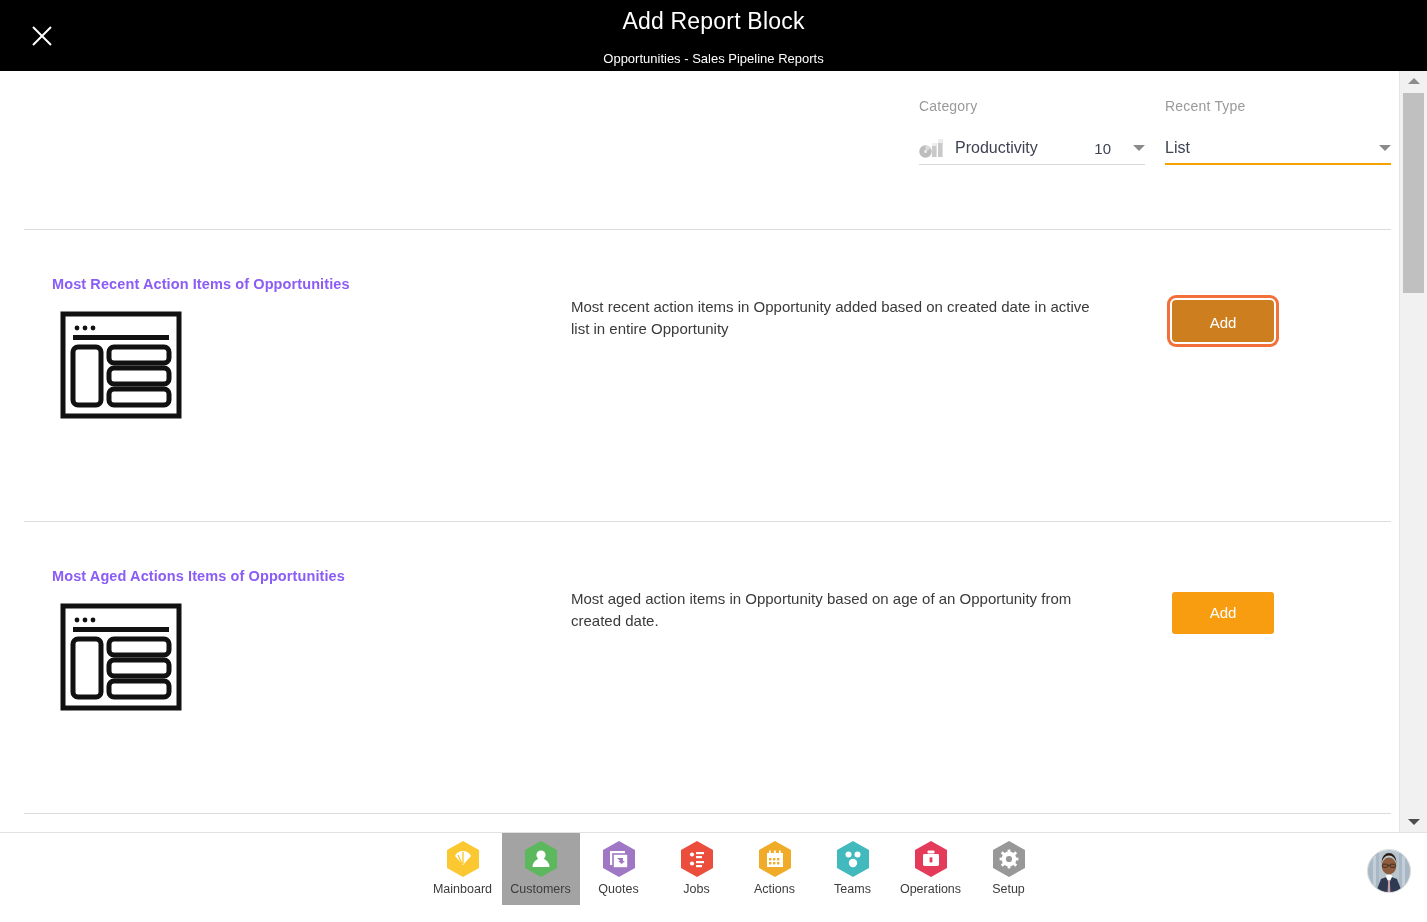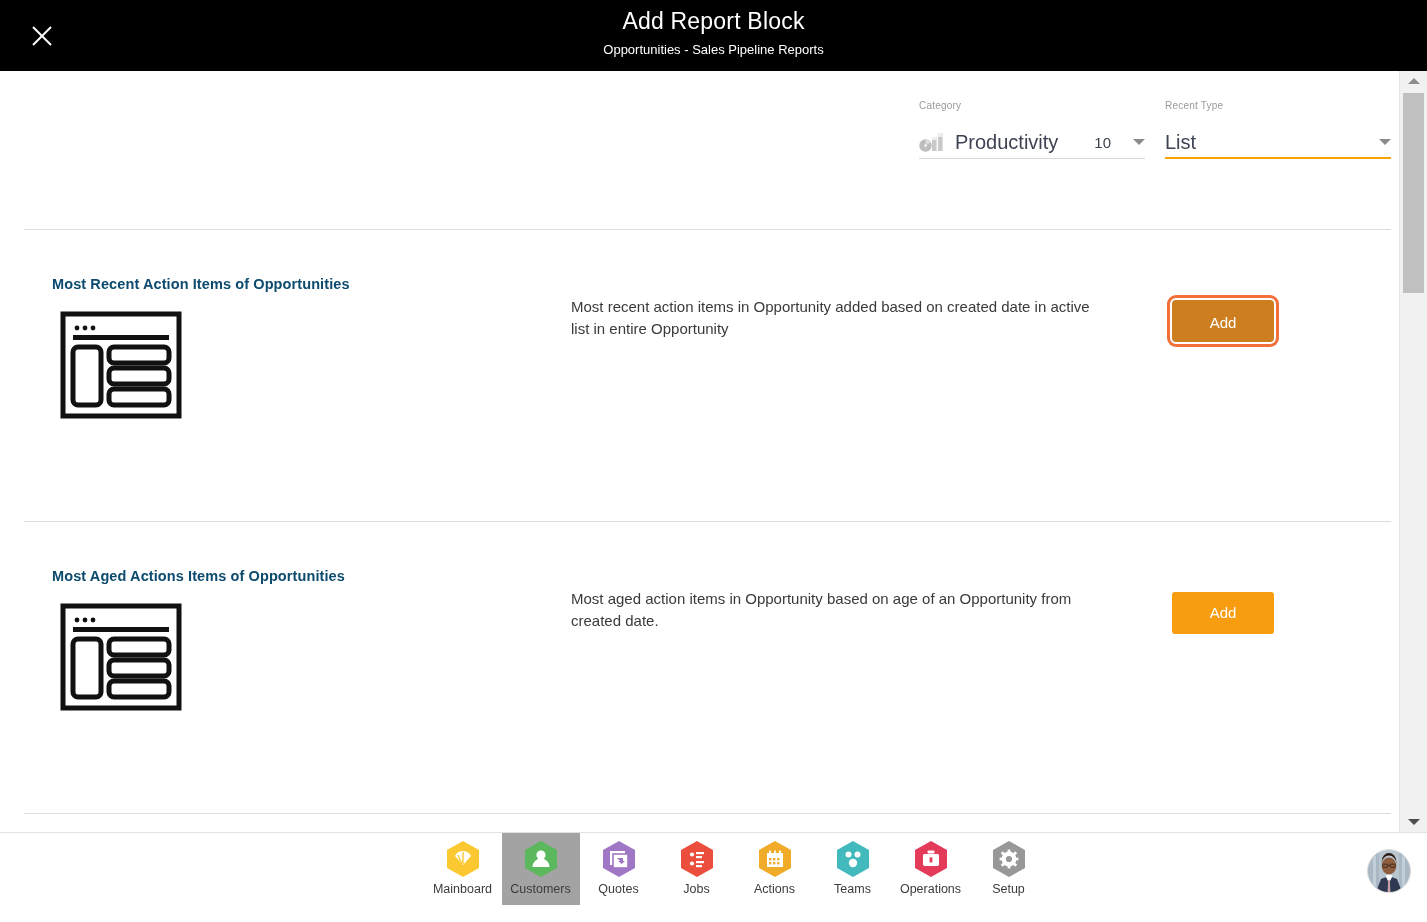--- a/index.html
+++ b/index.html
@@ -52,21 +52,21 @@
     font-size: 23px;
     font-weight: 400;
     line-height: 28px;
     letter-spacing: 0.2px;
     color: #ffffff;
   }
   .header-subtitle {
     font-size: 13px;
     font-weight: 400;
     line-height: 18px;
-    margin-top: 6px;
+    margin-top: 15px;
     color: #ffffff;
   }
 
   
   .body-area {
     position: absolute;
     top: 71px; left: 0;
     width: 1399px;
     height: 761px;
     background: #ffffff;
@@ -78,24 +78,24 @@
     position: absolute;
     top: 0; left: 0;
     width: 1399px;
     height: 158px;
   }
   .field {
     position: absolute;
     top: 28px;
   }
   .field-label {
-    font-size: 10px;
+    font-size: 14px;
     color: #9a9a9a;
     line-height: 14px;
-    margin-bottom: 14px;
+    margin-bottom: 20px;
     letter-spacing: 0.2px;
   }
   .field-control {
     display: flex;
     align-items: center;
     height: 30px;
     cursor: pointer;
   }
   .field-underline {
     height: 1px;
@@ -111,21 +111,21 @@
   #field-category { left: 919px; width: 226px; }
   #field-charttype { left: 1165px; width: 226px; }
 
   .cat-icon {
     width: 26px; height: 22px;
     margin-right: 10px;
     flex: 0 0 auto;
     display: block;
   }
   .field-value {
-    font-size: 20px;
+    font-size: 16px;
     color: #3d4352;
     flex: 1 1 auto;
     white-space: nowrap;
     overflow: hidden;
   }
   .field-count {
     font-size: 15px;
     color: #3d4352;
     margin-right: 22px;
   }
@@ -158,21 +158,21 @@
   }
   #block-row-0 { top: 159px; }
   #block-row-1 { top: 451px; }
 
   .block-title {
     position: absolute;
     left: 52px;
     top: 46px;
     font-size: 14.5px;
     font-weight: bold;
-    color: #0c4a6e;
+    color: #8b5cf6;
     letter-spacing: 0.1px;
   }
   .block-thumb {
     position: absolute;
     left: 60px;
     top: 81px;
     width: 122px;
     height: 108px;
   }
   .block-thumb svg { display: block; }

